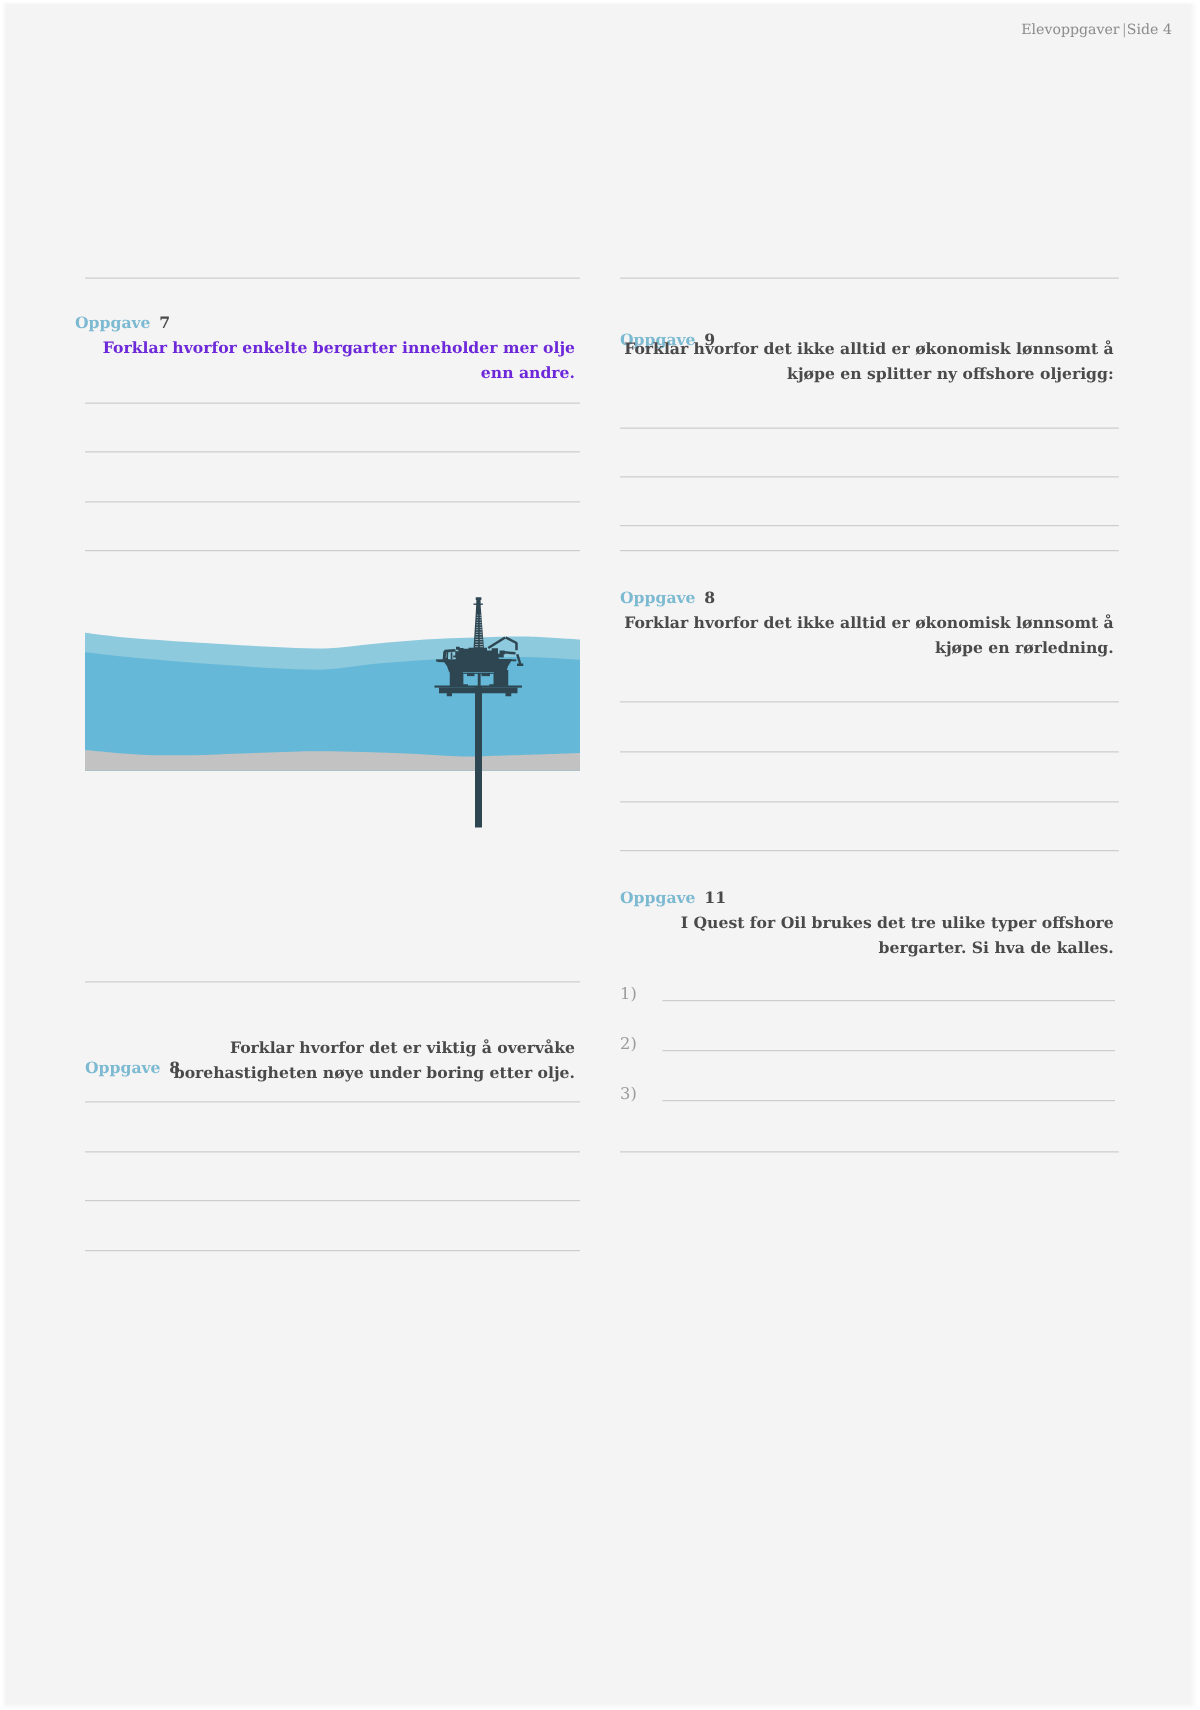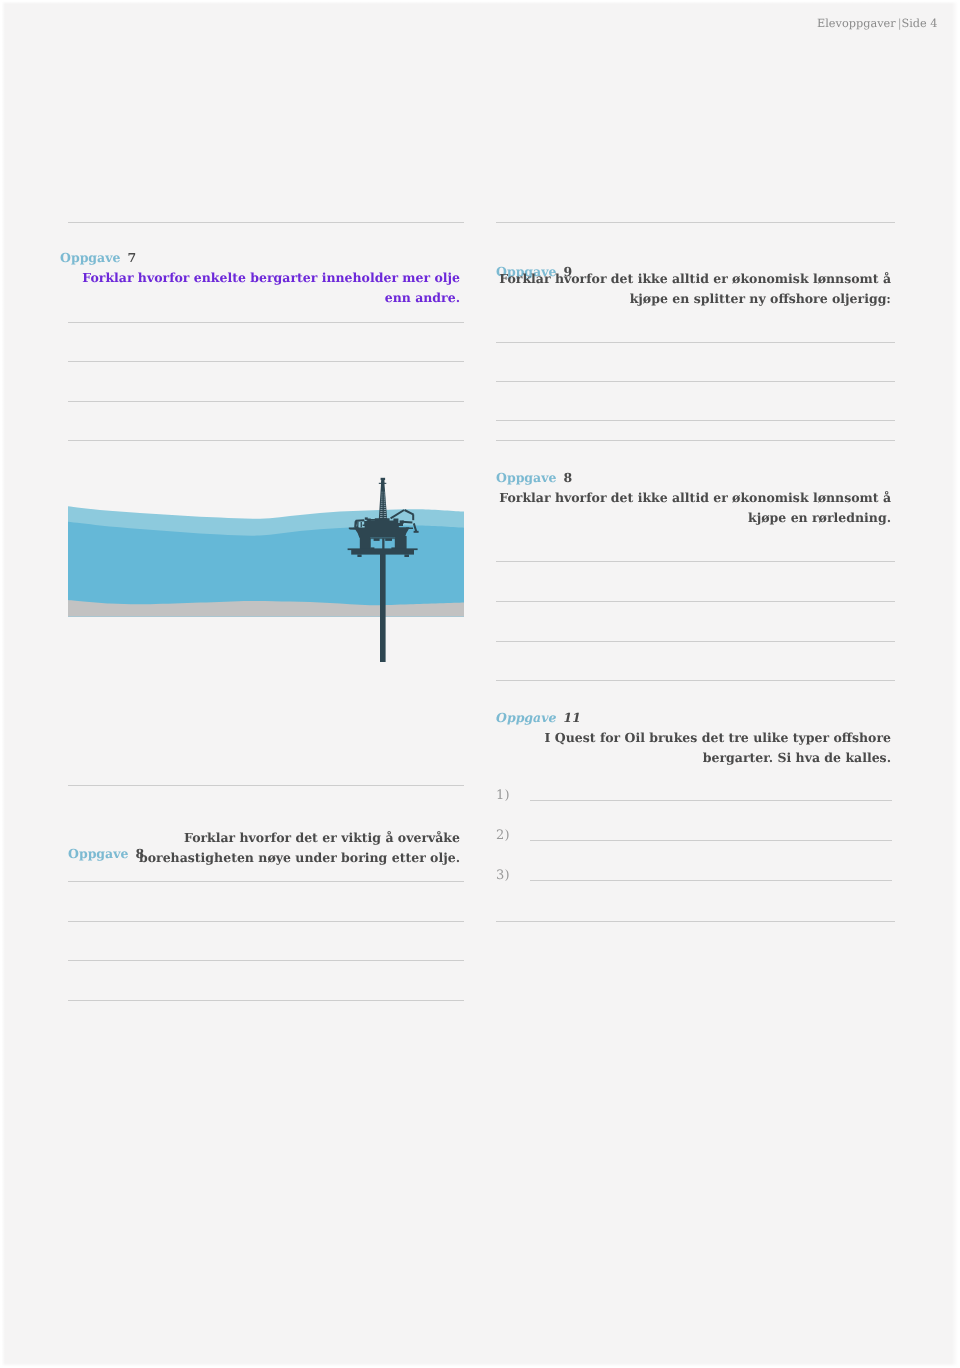--- a/index.html
+++ b/index.html
@@ -64,21 +64,21 @@
       <div class="rule" style="left: 68px; top: 960px; width: 396px;"></div>
       <div class="rule" style="left: 68px; top: 1000px; width: 396px;"></div>
     </div>
   <div id="tasks">
       <div class="opp" style="left: 60px; top: 250px;"><span class="lbl" style="color: rgb(124, 186, 210);">Oppgave</span><span class="num" style="color: rgb(74, 74, 74);">7</span></div>
       <div class="qtext" style="color: #6d28d9; left: 68px; top: 268px; width: 392px;">Forklar hvorfor enkelte bergarter inneholder mer olje enn andre.</div>
       <div class="opp" style="left: 496px; top: 264px;"><span class="lbl" style="color: rgb(124, 186, 210);">Oppgave</span><span class="num" style="color: rgb(74, 74, 74);">9</span></div>
       <div class="qtext" style="color: rgb(74, 74, 74); left: 496px; top: 269px; width: 395px;">Forklar hvorfor det ikke alltid er økonomisk lønnsomt å kjøpe en splitter ny offshore oljerigg:</div>
       <div class="opp" style="left: 496px; top: 470px;"><span class="lbl" style="color: rgb(124, 186, 210);">Oppgave</span><span class="num" style="color: rgb(74, 74, 74);">8</span></div>
       <div class="qtext" style="color: rgb(74, 74, 74); left: 496px; top: 488px; width: 395px;">Forklar hvorfor det ikke alltid er økonomisk lønnsomt å kjøpe en rørledning.</div>
-      <div class="opp" style="left: 496px; top: 710px; font-style: italic;"><span class="lbl" style="color: rgb(124, 186, 210);">Oppgave</span><span class="num" style="color: rgb(74, 74, 74);">11</span></div>
+      <div class="opp" style="left: 496px; top: 710px;"><span class="lbl" style="color: rgb(124, 186, 210);">Oppgave</span><span class="num" style="color: rgb(74, 74, 74);">11</span></div>
       <div class="qtext" style="color: rgb(74, 74, 74); left: 496px; top: 728px; width: 395px;">I Quest for Oil brukes det tre ulike typer offshore bergarter. Si hva de kalles.</div>
       <div class="lnum" style="color: rgb(155, 155, 155); left: 496px; top: 788px;">1)</div>
       <div class="lnum" style="color: rgb(155, 155, 155); left: 496px; top: 828px;">2)</div>
       <div class="lnum" style="color: rgb(155, 155, 155); left: 496px; top: 868px;">3)</div>
       <div class="opp" style="left: 68px; top: 810px; margin-top: 36px;"><span class="lbl" style="color: rgb(124, 186, 210);">Oppgave</span><span class="num" style="color: rgb(74, 74, 74);">8</span></div>
       <div class="qtext" style="color: rgb(74, 74, 74); left: 68px; top: 828px; width: 392px;">Forklar hvorfor det er viktig å overvåke borehastigheten nøye under boring etter olje.</div>
     </div>
   <svg id="illus" class="illus" width="396" height="190" viewBox="0 -36 396 190">
     <g>
       <path fill="#8dcadd" d="M0.00 1.20 C5.33 1.83 20.00 3.88 32.00 5.00 C44.00 6.12 58.67 7.00 72.00 7.90 C85.33 8.80 98.67 9.62 112.00 10.40 C125.33 11.18 138.67 12.05 152.00 12.60 C165.33 13.15 178.67 14.15 192.00 13.70 C205.33 13.25 218.67 11.10 232.00 9.90 C245.33 8.70 258.67 7.33 272.00 6.50 C285.33 5.67 298.67 5.28 312.00 4.90 C325.33 4.52 338.00 3.92 352.00 4.20 C366.00 4.48 388.67 6.20 396.00 6.60 L396.00 111.50 L0 111.50 Z"></path>

